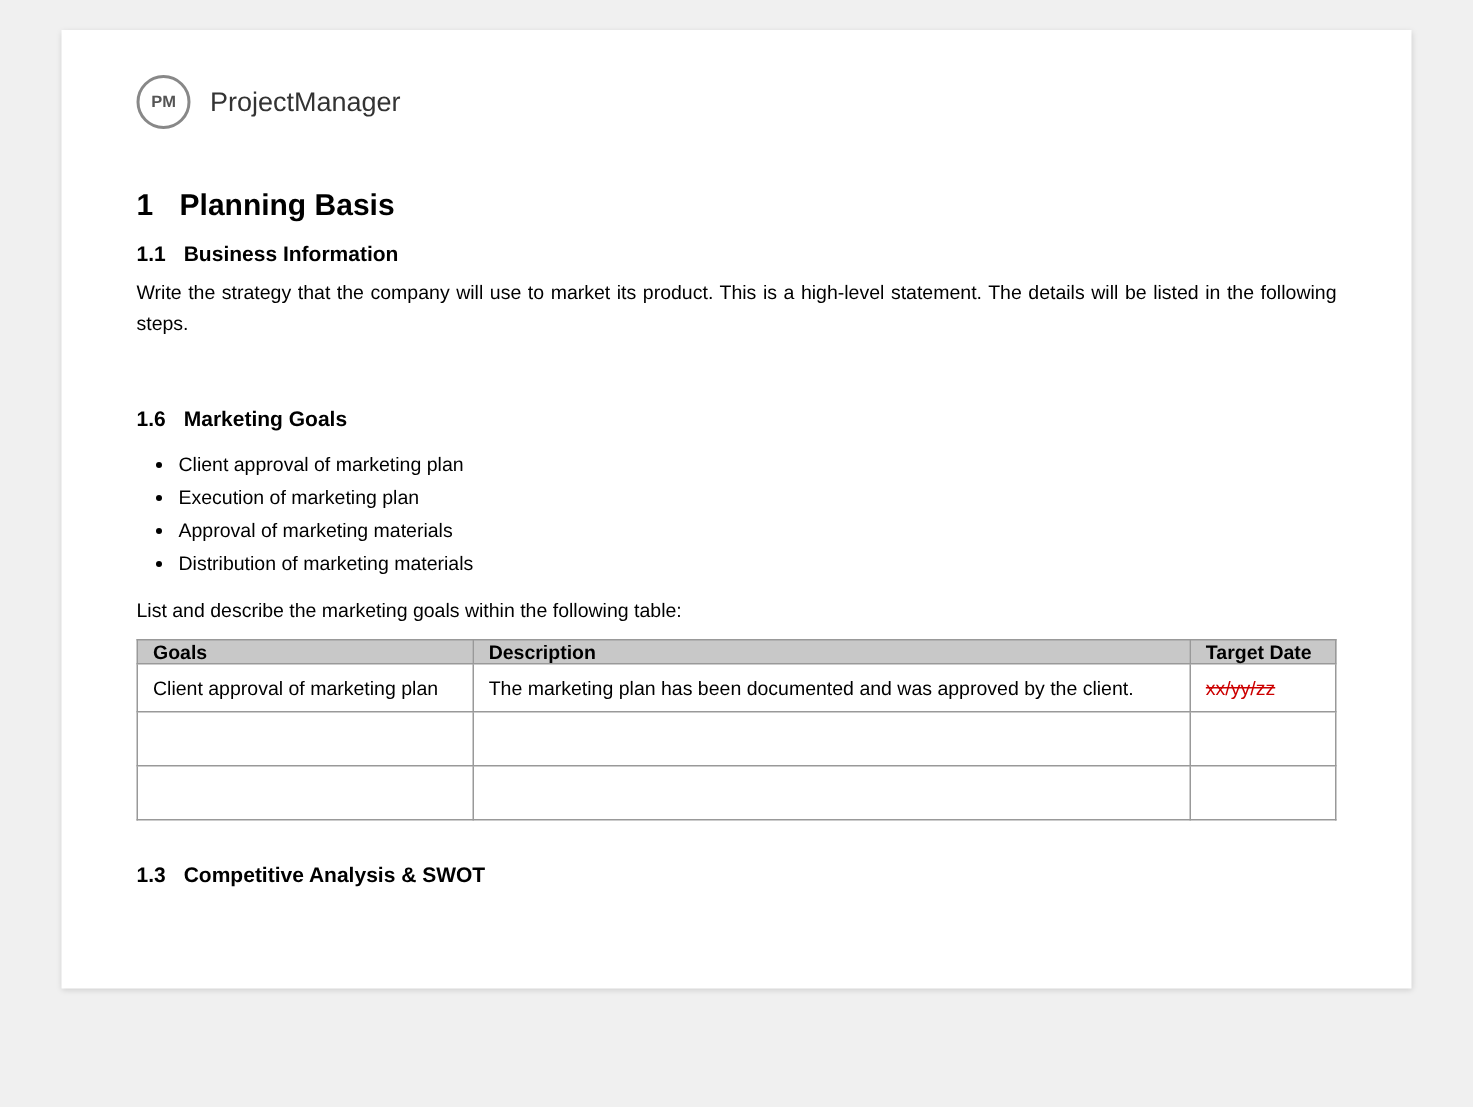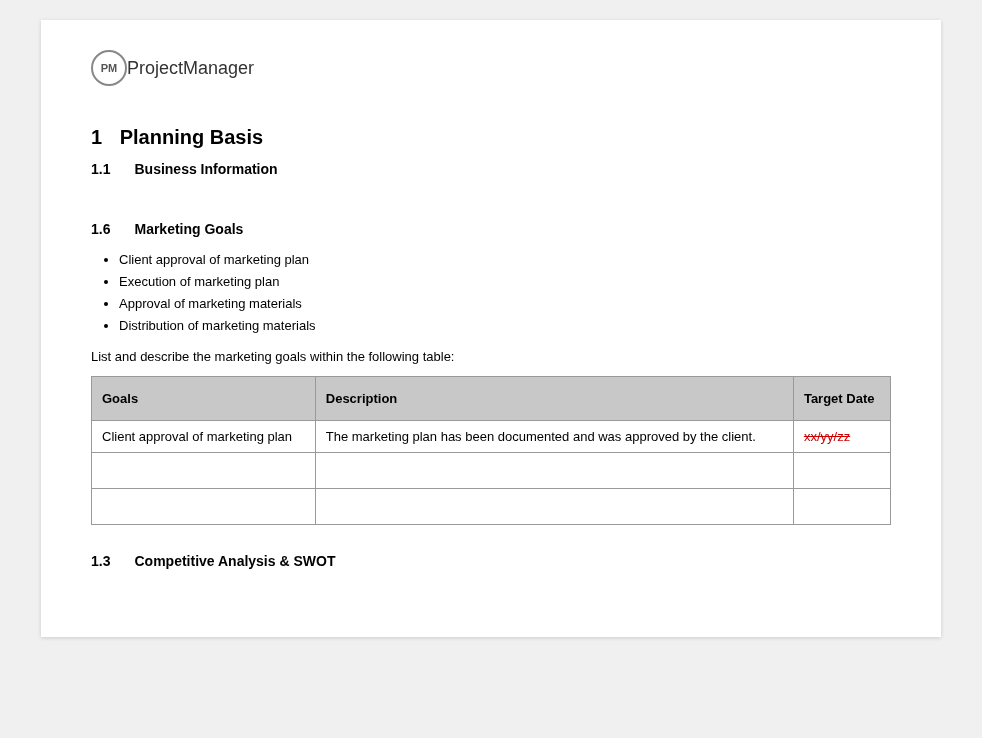--- a/index.html
+++ b/index.html
@@ -21,21 +21,21 @@
     .page-container {
       width: 900px;
       background: #ffffff;
       padding: 30px 50px 40px 50px;
       box-shadow: 0 1px 4px rgba(0,0,0,0.15);
     }
 
     .header {
       display: flex;
       align-items: center;
-      gap: 0;
+      gap: 13px;
       margin-bottom: 40px;
     }
 
     .logo-circle {
       width: 36px;
       height: 36px;
       border-radius: 50%;
       border: 2px solid #888;
       display: flex;
       align-items: center;
@@ -67,21 +67,21 @@
       margin-bottom: 28px;
     }
 
     .subsection-header {
       font-size: 14px;
       font-weight: bold;
       color: #000;
       margin-bottom: 8px;
       display: flex;
       align-items: flex-start;
-      gap: 24px;
+      gap: 12px;
     }
 
     .subsection-number {
       font-size: 14px;
       font-weight: bold;
     }
 
     .body-text {
       font-size: 13px;
       color: #000;
@@ -110,21 +110,21 @@
 
     .goals-table {
       width: 100%;
       border-collapse: collapse;
       margin-bottom: 16px;
     }
 
     .goals-table th {
       background-color: #c8c8c8;
       border: 1px solid #999;
-      padding: 14px 10px;
+      padding: 0 10px;
       font-size: 13px;
       font-weight: bold;
       text-align: left;
       color: #000;
     }
 
     .goals-table td {
       border: 1px solid #999;
       padding: 8px 10px;
       font-size: 13px;
@@ -162,20 +162,21 @@
   <div class="section-title">
     <span class="section-number">1</span>
     <span>Planning Basis</span>
   </div>
 
   <div class="subsection">
     <div class="subsection-header">
       <span class="subsection-number">1.1</span>
       <span>Business Information</span>
     </div>
+    <p class="body-text">Write the strategy that the company will use to market its product. This is a high-level statement. The details will be listed in the following steps.</p>
   </div>
 
   <div class="divider-space"></div>
 
   <div class="subsection">
     <div class="subsection-header">
       <span class="subsection-number">1.6</span>
       <span>Marketing Goals</span>
     </div>
 

